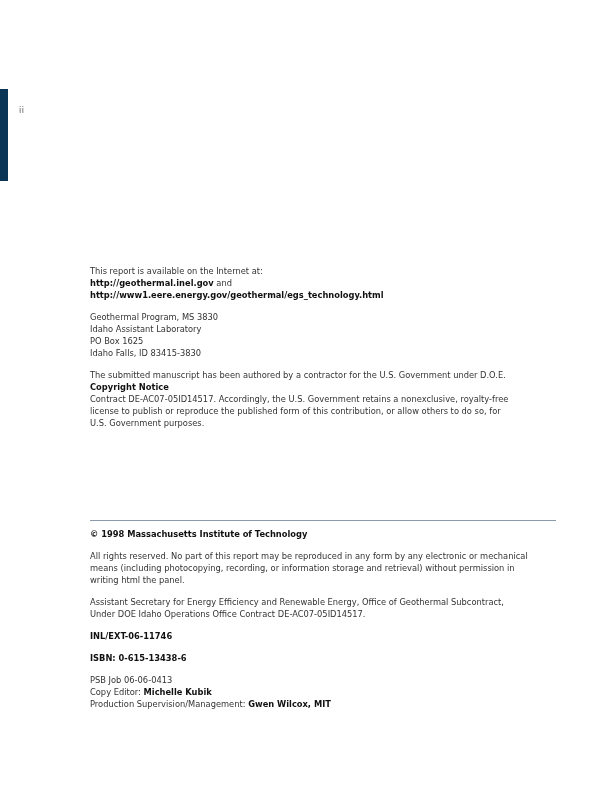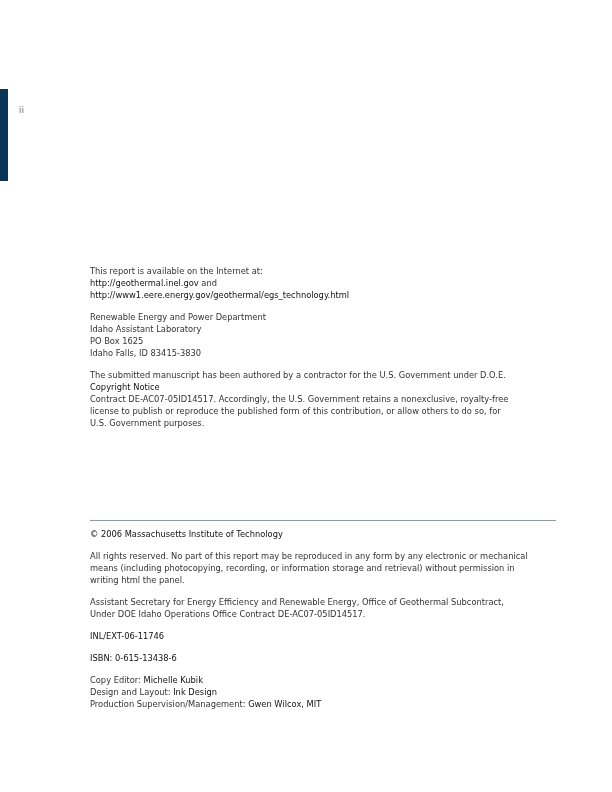--- a/index.html
+++ b/index.html
@@ -32,21 +32,21 @@
       letter-spacing: 0.5px;
     }
     .content {
       position: absolute;
       left: 90px;
       width: 466px;
       font-size: 8.3px;
       line-height: 12px;
       color: #333;
     }
-    .b { font-weight: normal; color: #111; }
+    .b { font-weight: bold; color: #111; }
     .block { margin: 0; }
     .line { display: block; white-space: nowrap; }
     .top-section { top: 265px; }
     .bottom-section { top: 520px; }
     .rule {
       width: 466px;
       height: 0;
       border-top: 1.5px solid #8a9aa8;
       margin: 0 0 7px 0;
     }
@@ -61,40 +61,40 @@
 <div class="content top-section">
   <div class="block">
     <span class="line">This report is available on the Internet at:</span>
     <span class="line"><span class="b">http://geothermal.inel.gov</span><span> and</span></span>
     <span class="line b">http://www1.eere.energy.gov/geothermal/egs_technology.html</span>
   </div>
 
   <div class="gap"></div>
 
   <div class="block">
-    <span class="line">Renewable Energy and Power Department</span>
+    <span class="line">Geothermal Program, MS 3830</span>
     <span class="line">Idaho Assistant Laboratory</span>
     <span class="line">PO Box 1625</span>
     <span class="line">Idaho Falls, ID 83415-3830</span>
   </div>
 
   <div class="gap"></div>
 
   <div class="block">
     <span class="line">The submitted manuscript has been authored by a contractor for the U.S. Government under D.O.E.</span>
     <span class="line b">Copyright Notice</span>
     <span class="line">Contract DE-AC07-05ID14517. Accordingly, the U.S. Government retains a nonexclusive, royalty-free</span>
     <span class="line">license to publish or reproduce the published form of this contribution, or allow others to do so, for</span>
     <span class="line">U.S. Government purposes.</span>
   </div>
 </div>
 
 <div class="content bottom-section">
   <div class="rule"></div>
-  <span class="line b">© 2006 Massachusetts Institute of Technology</span>
+  <span class="line b">© 1998 Massachusetts Institute of Technology</span>
 
   <div class="gap"></div>
 
   <div class="block">
     <span class="line">All rights reserved. No part of this report may be reproduced in any form by any electronic or mechanical</span>
     <span class="line">means (including photocopying, recording, or information storage and retrieval) without permission in</span>
     <span class="line">writing html the panel.</span>
   </div>
 
   <div class="gap"></div>
@@ -108,17 +108,17 @@
 
   <span class="line b">INL/EXT-06-11746</span>
 
   <div class="gap"></div>
 
   <span class="line b">ISBN: 0-615-13438-6</span>
 
   <div class="gap"></div>
 
   <div class="block">
+    <span class="line">PSB Job 06-06-0413</span>
     <span class="line"><span>Copy Editor: </span><span class="b">Michelle Kubik</span></span>
-    <span class="line"><span>Design and Layout: </span><span class="b">Ink Design</span></span>
     <span class="line"><span>Production Supervision/Management: </span><span class="b">Gwen Wilcox, MIT</span></span>
   </div>
 </div>
 
 </body></html>

